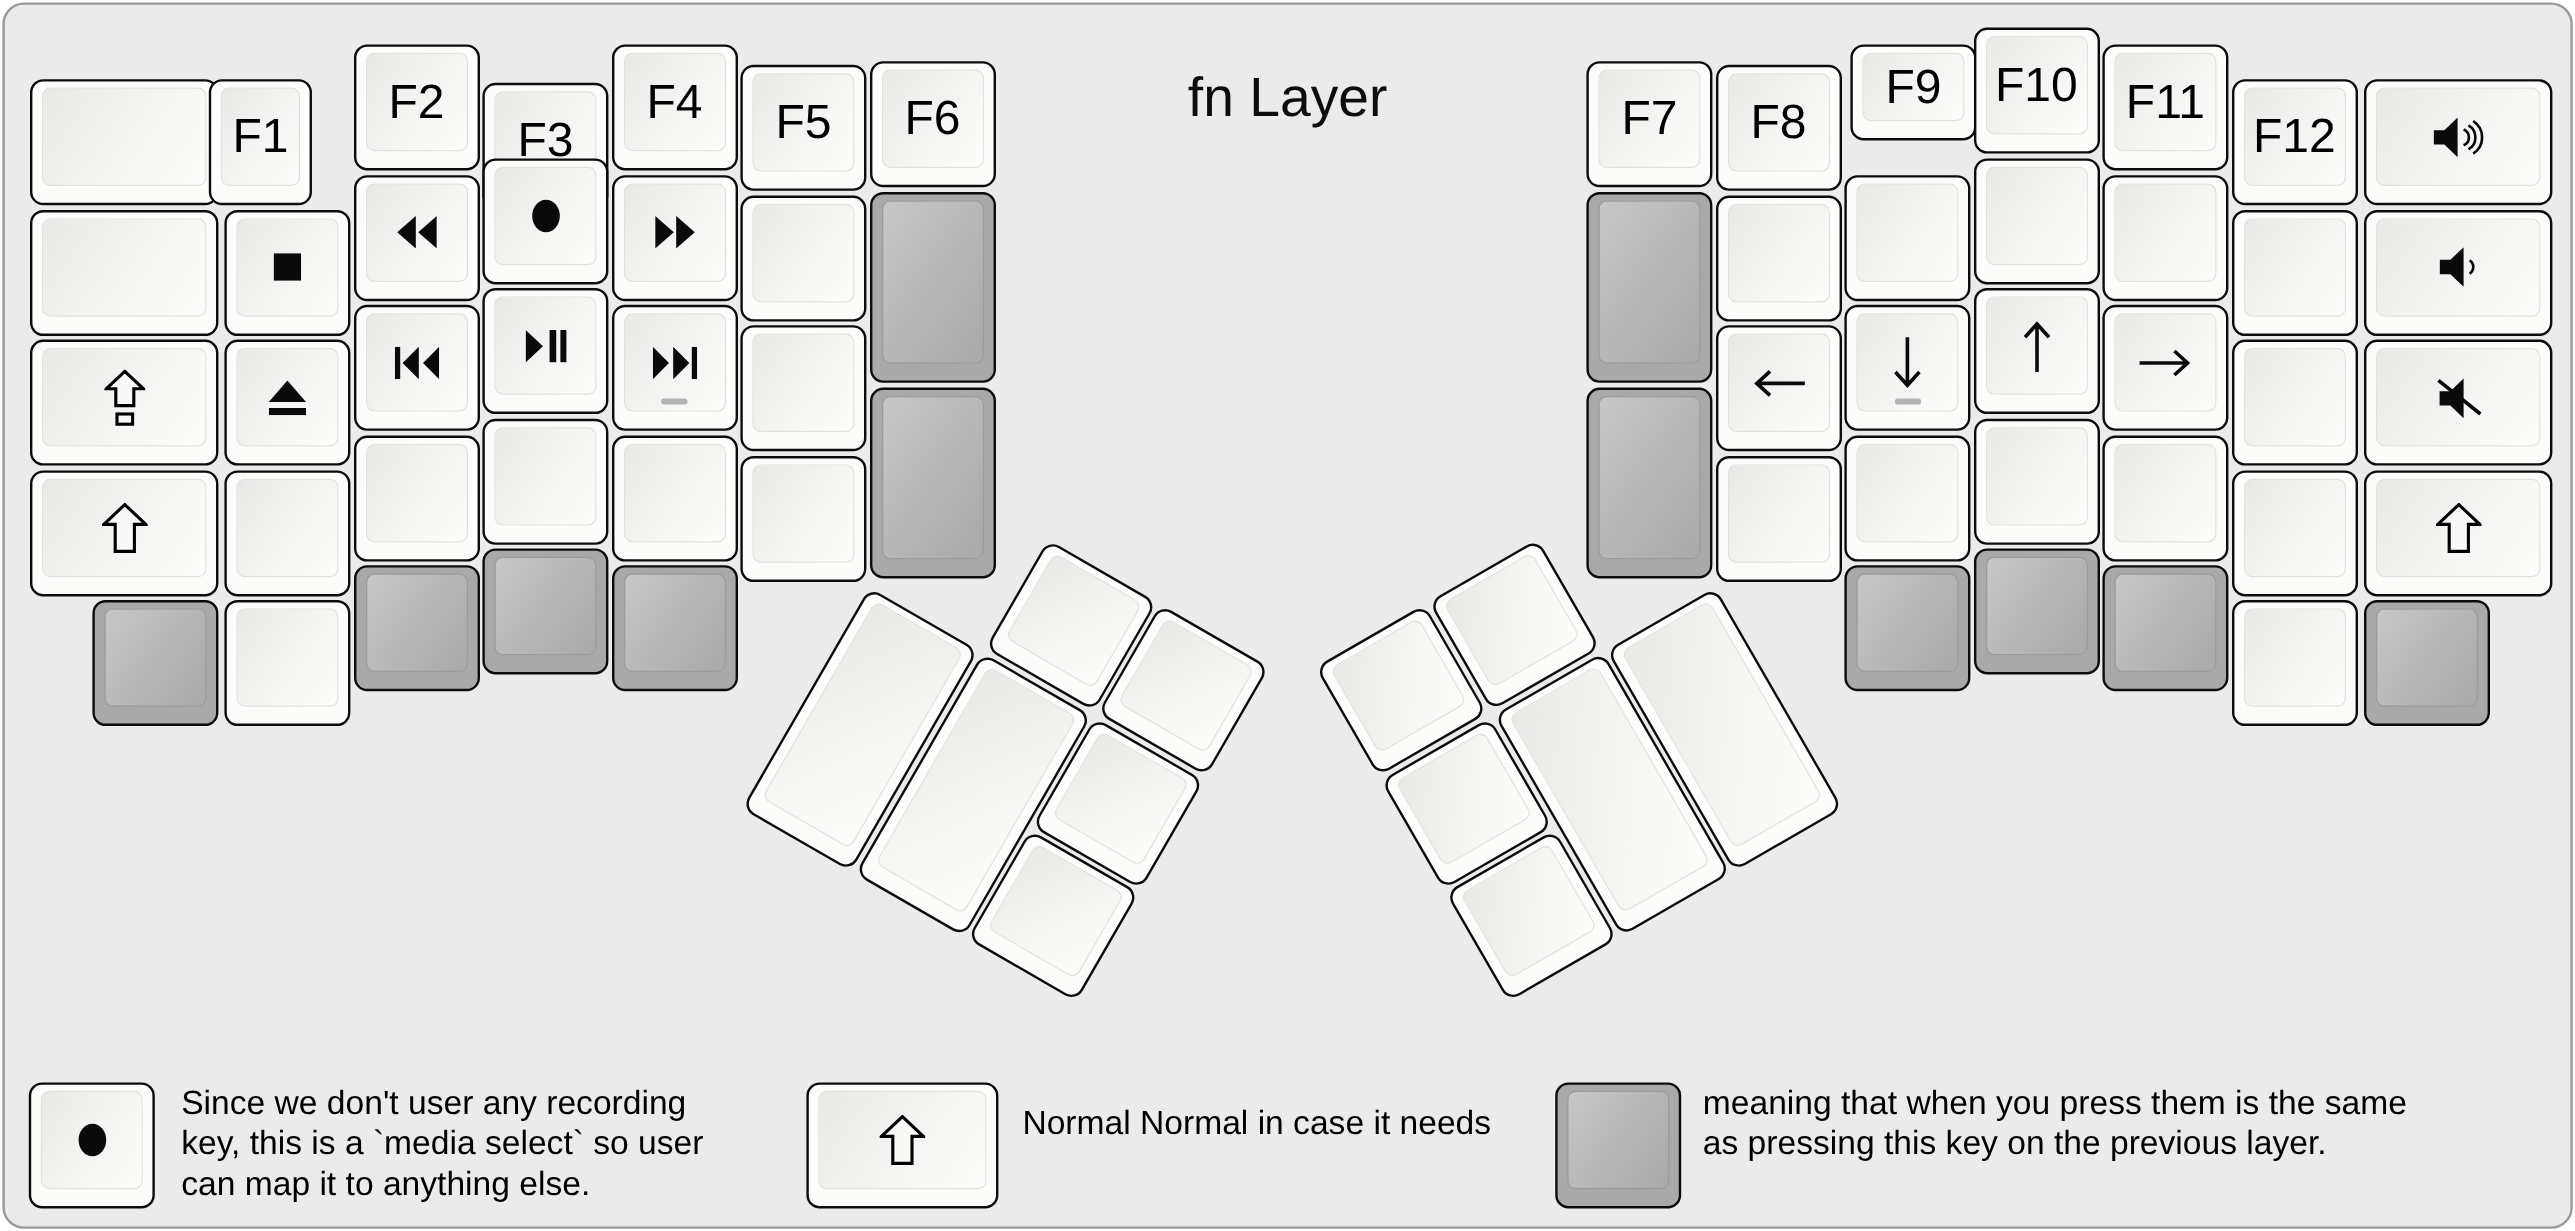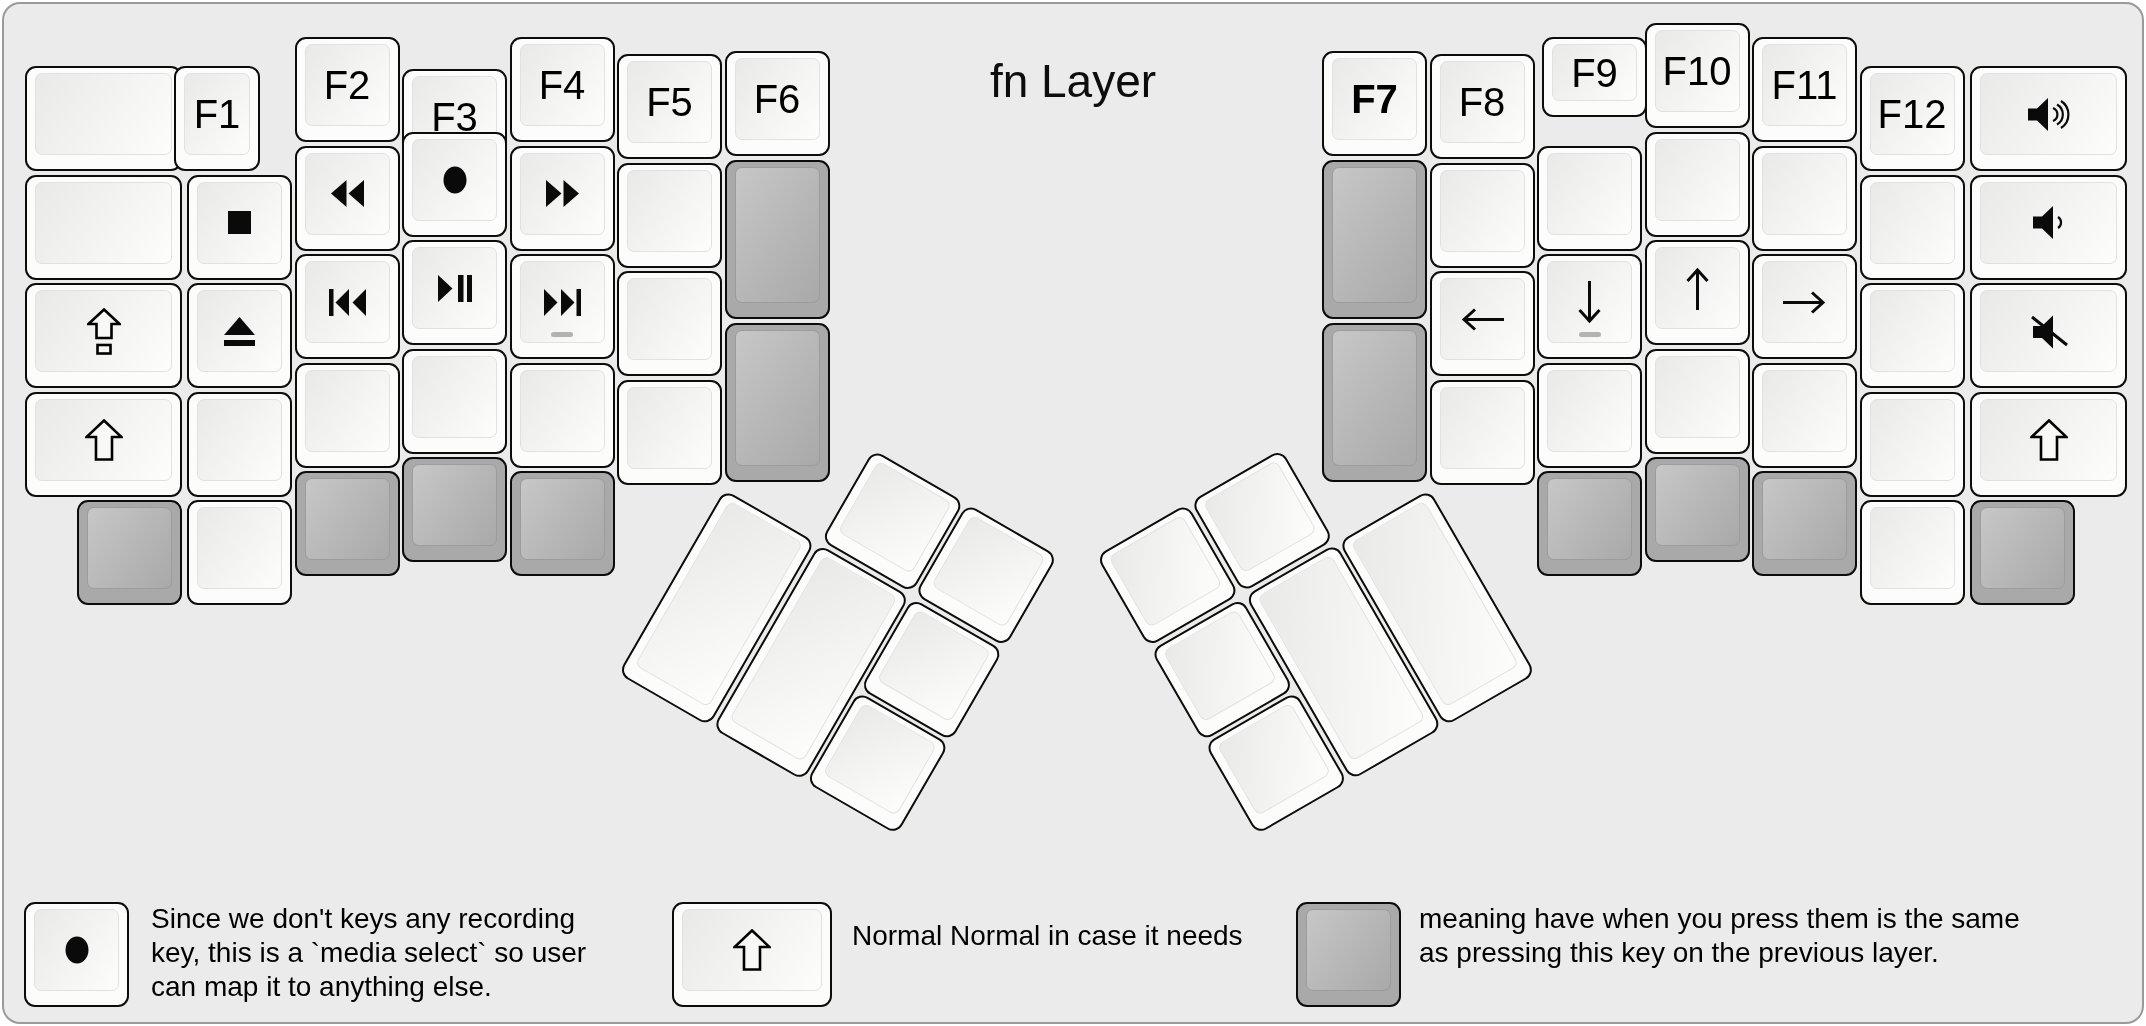--- a/index.html
+++ b/index.html
@@ -205,21 +205,21 @@
           <div class="cap">
             <span class="klabel">F6</span>
           </div>
         </div>
         <div class="key gray" style="left: 720.5px; top: 156px; width: 105px; height: 159px;">
           <div class="cap"></div>
         </div>
         <div class="key gray" style="left: 720.5px; top: 319px; width: 105px; height: 159px;">
           <div class="cap"></div>
         </div>
-        <div class="key" style="left: 1318px; top: 47px; width: 105px; height: 105px; font-weight: bold;">
+        <div class="key" style="left: 1318px; top: 47px; width: 105px; height: 105px;">
           <div class="cap">
             <span class="klabel">F7</span>
           </div>
         </div>
         <div class="key gray" style="left: 1318px; top: 156px; width: 105px; height: 159px;">
           <div class="cap"></div>
         </div>
         <div class="key gray" style="left: 1318px; top: 319px; width: 105px; height: 159px;">
           <div class="cap"></div>
         </div>
@@ -411,21 +411,21 @@
             <div class="cap"></div>
           </div>
           <div class="key" style="left: 0px; top: 217px; width: 105px; height: 105px;">
             <div class="cap"></div>
           </div>
         </div>
       </div>
 
     <div class="legend-item">
       <div class="legend-text" id="legend-text-0" style="left: 147px; top: 898px;">
-        <div>Since we don't keys any recording</div>
+        <div>Since we don't user any recording</div>
         <div>key, this is a `media select` so user</div>
         <div>can map it to anything else.</div>
       </div>
     <div class="key" style="left: 20px; top: 898px; width: 105px; height: 105px;">
           <div class="cap">
             <span>
               <svg class="icon" width="24" height="28" viewBox="0 0 24 28">
                 <ellipse cx="12" cy="14" rx="11.5" ry="13.5" fill="#0a0a0a"></ellipse>
               </svg>
             </span>
@@ -441,21 +441,21 @@
             <span>
               <svg class="icon" width="38" height="42" viewBox="0 0 38 42">
                 <path d="M19 1.5 L36.5 18 H27 V40.5 H11 V18 H1.5 Z" fill="#f8f8f6" stroke="#000" stroke-width="2.6" stroke-linejoin="miter"></path>
               </svg>
             </span>
           </div>
         </div>
       </div>
     <div class="legend-item">
       <div class="legend-text" id="legend-text-2" style="left: 1415px; top: 898px;">
-        <div>meaning have when you press them is the same</div>
+        <div>meaning that when you press them is the same</div>
         <div>as pressing this key on the previous layer.</div>
       </div>
     <div class="key gray" style="left: 1292px; top: 898px; width: 105px; height: 105px;">
           <div class="cap"></div>
         </div>
       </div>
   </div>
 </div>
 
 </body></html>

